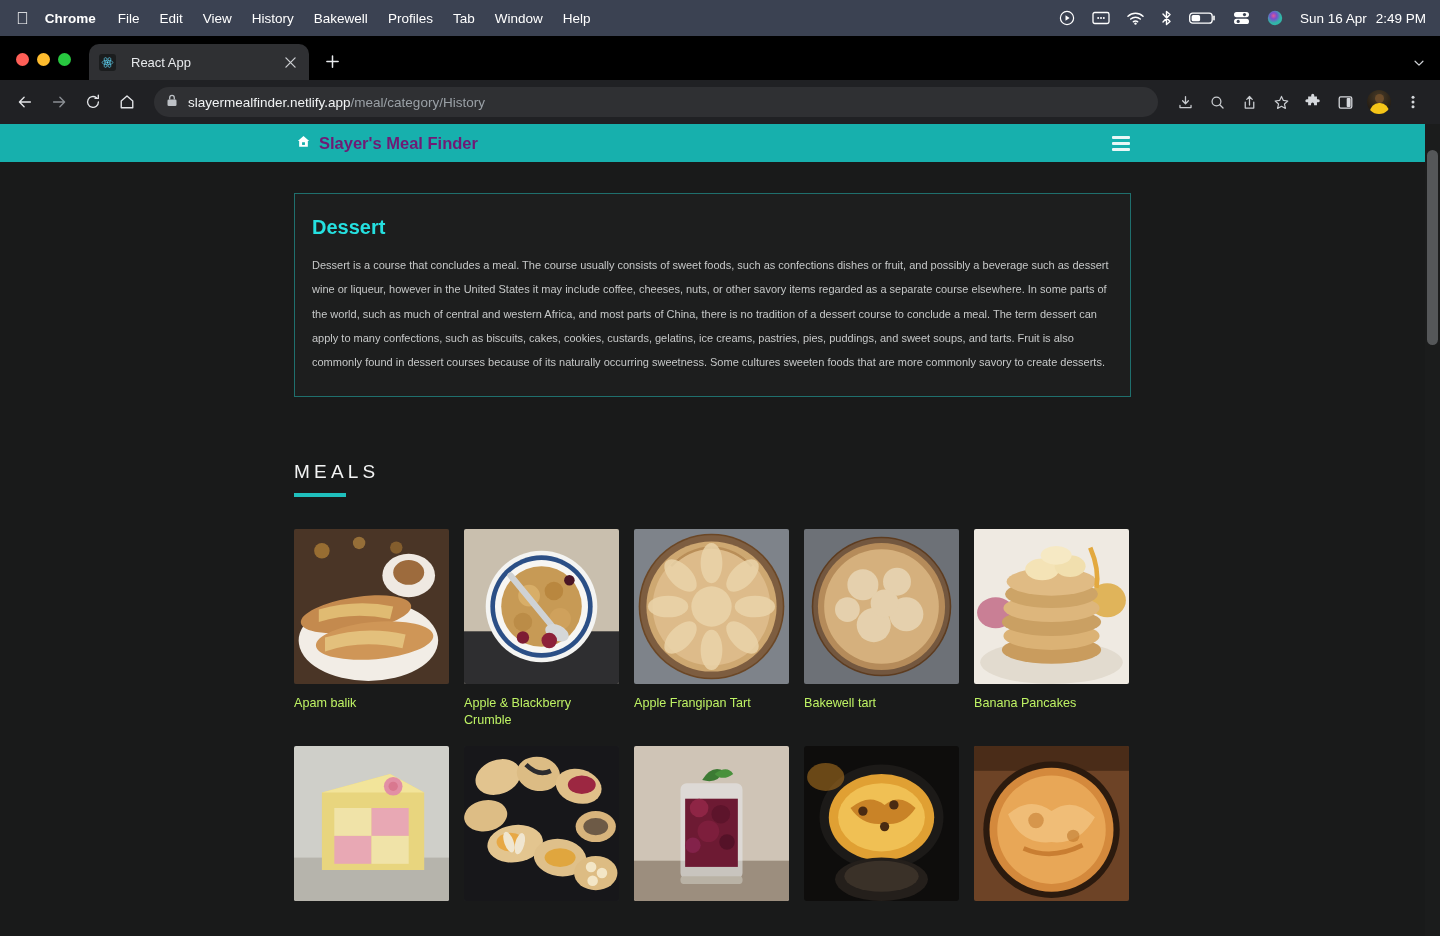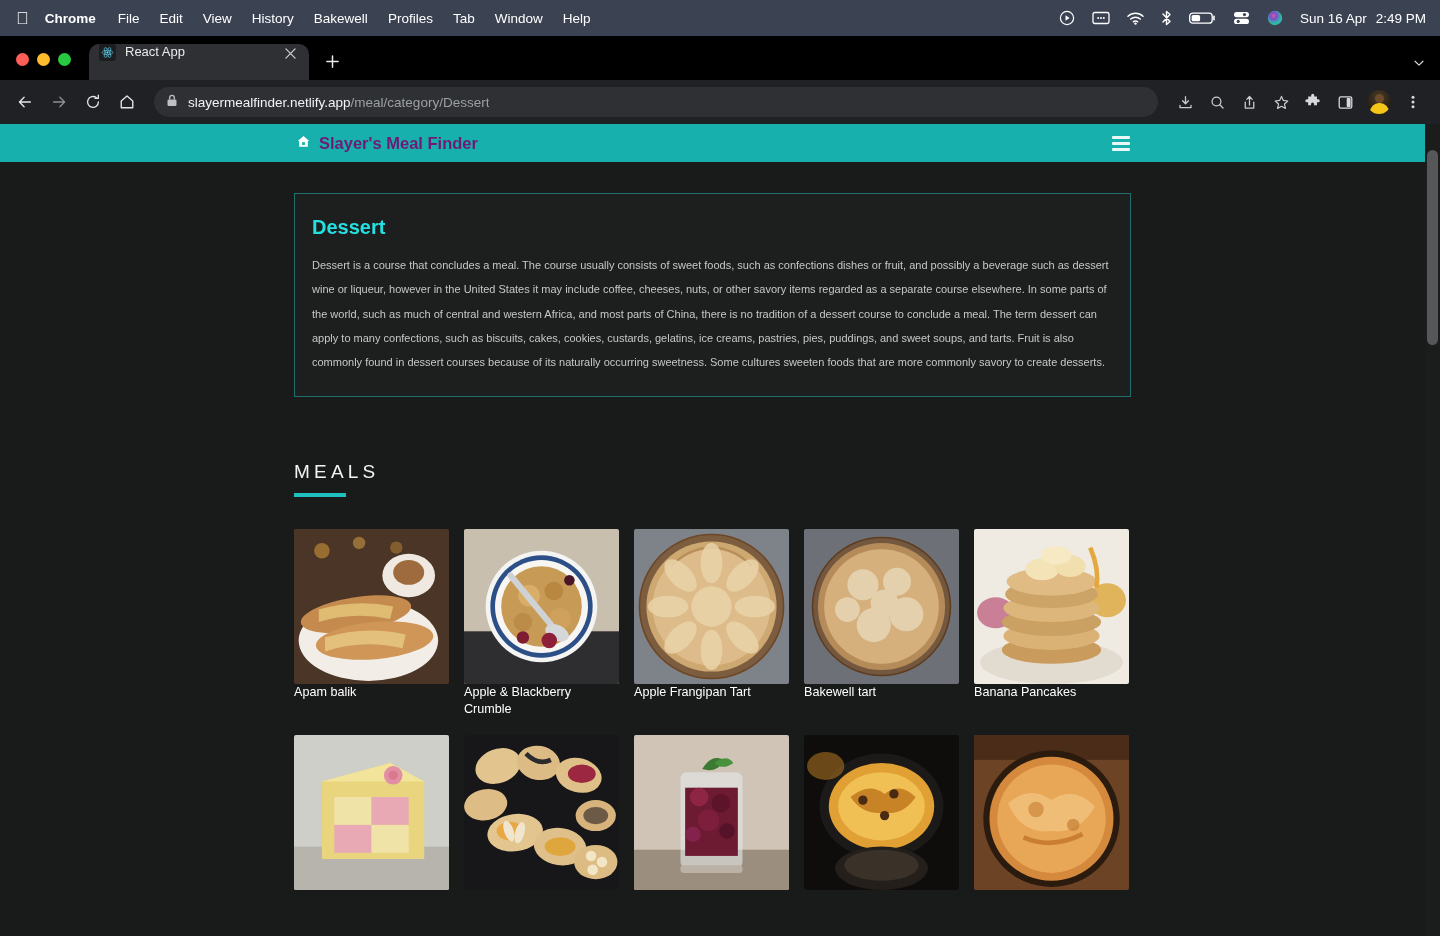--- a/index.html
+++ b/index.html
@@ -38,22 +38,22 @@
   }
   .traffic { display: flex; align-items: center; gap: 8px; padding-bottom: 14px; margin-right: 18px; }
   .dot { width: 13px; height: 13px; border-radius: 50%; }
   .dot.red { background: #ff5f57; }
   .dot.yellow { background: #febc2e; }
   .dot.green { background: #28c840; }
 
   .tab {
     width: 220px; height: 36px; background: #2f3033;
     border-radius: 10px 10px 0 0;
-    display: flex; padding: 0 10px;
-    gap: 9px; color: #e8eaed; font-size: 13px;
+    display: flex; align-items: center; padding: 0 10px;
+    gap: 15px; color: #e8eaed; font-size: 13px;
   }
   .favicon {
     width: 17px; height: 17px; background: #1b1d1e; border-radius: 3px;
     display: flex; align-items: center; justify-content: center; flex: 0 0 auto;
   }
   .tab-title { flex: 1; overflow: hidden; white-space: nowrap; text-overflow: ellipsis; }
   .tab-close { width: 18px; height: 18px; display:flex;align-items:center;justify-content:center; opacity: .85;}
   .new-tab { width: 30px; height: 30px; margin-left: 8px; margin-bottom: 4px;
     display: flex; align-items: center; justify-content: center; color: #e8eaed; }
   .tabstrip-caret { margin-left: auto; margin-right: 14px; margin-bottom: 6px; color:#cfd2d6;}
@@ -127,21 +127,21 @@
     row-gap: 17px;
     width: 850px;
   }
   .card { width: 155px; }
   .thumb {
     width: 155px; height: 155px; border-radius: 2px; overflow: hidden;
     position: relative; background: #2a2a2a;
   }
   .thumb svg { display: block; width: 155px; height: 155px; }
   .card-title {
-    color: #ffffff; font-size: 12.6px; line-height: 17px;
+    margin-top: 11px; color: #bef264; font-size: 12.6px; line-height: 17px;
   }
 
   
   .pg-scroll-track {
     position: absolute; right: 0; top: 0; width: 15px; height: 812px; background: #1b1c1c;
   }
   .pg-scroll-thumb {
     position: absolute; right: 2px; top: 26px; width: 11px; height: 195px;
     background: #555759; border-radius: 6px;
   }
@@ -288,21 +288,21 @@
         </svg>
     </div>
 
     <div class="omnibox">
       <span>
         <svg width="12" height="13" viewBox="0 0 12 13">
             <rect x="1.5" y="5.4" width="9" height="6.6" rx="1.3" fill="#bdc1c6"></rect>
             <path d="M3.7 5.4 V3.7 a2.3 2.3 0 0 1 4.6 0 V5.4" fill="none" stroke="#bdc1c6" stroke-width="1.3"></path>
           </svg>
       </span>
-      <span class="url"><span class="host">slayermealfinder.netlify.app</span><span class="path">/meal/category/Dessert</span></span>
+      <span class="url"><span class="host">slayermealfinder.netlify.app</span><span class="path">/meal/category/History</span></span>
     </div>
 
     <div class="tb-right">
       <div class="tb-btn">
         <svg width="17" height="17" viewBox="0 0 20 20">
             <path d="M10 3 V11 M6.6 8 L10 11.5 L13.4 8" fill="none" stroke="#c9ccd0" stroke-width="1.5" stroke-linecap="round" stroke-linejoin="round"></path>
             <path d="M3.5 13.5 V16 H16.5 V13.5" fill="none" stroke="#c9ccd0" stroke-width="1.5" stroke-linecap="round" stroke-linejoin="round"></path>
           </svg>
       </div>
       <div class="tb-btn">

